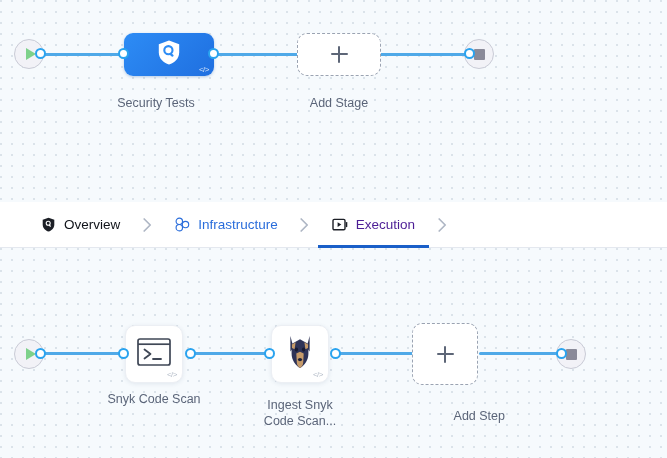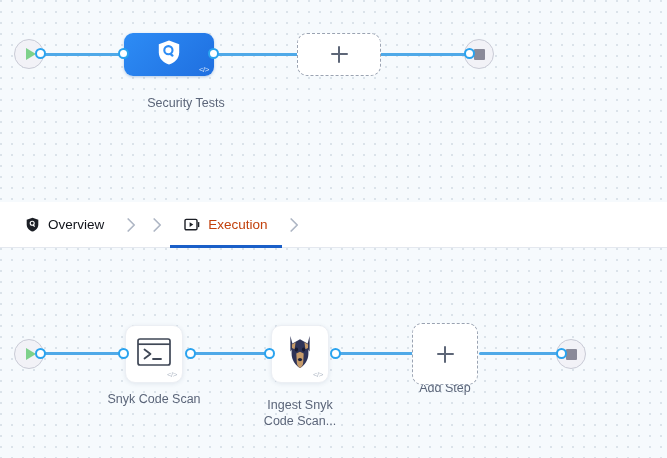--- a/index.html
+++ b/index.html
@@ -157,36 +157,36 @@
   }
 
   
   .tabbar {
     height: 46px;
     flex: 0 0 46px;
     background: #ffffff;
     border-bottom: 1px solid #e4e8ef;
     display: flex;
     align-items: stretch;
-    padding-left: 10px;
+    padding-left: 26px;
     position: relative;
     z-index: 20;
   }
   .tab {
     display: flex;
     align-items: center;
     gap: 8px;
     padding: 0 14px;
     position: relative;
     font-size: 13.5px;
     color: #10131a;
     cursor: default;
     white-space: nowrap;
   }
-  .tab.active { color: #c2410c; font-weight: 400; }
+  .tab.active { color: #4c1d95; font-weight: 400; }
   .tab.link   { color: #2a6ddb; }
   .tab .underline {
     position: absolute;
     left: 0; right: 0; bottom: -1px;
     height: 3px;
     background: #1a5fc8;
   }
   .tab-ico {
     width: 16px; height: 16px;
     display: inline-flex;
@@ -224,25 +224,26 @@
         <svg width="26" height="27" viewBox="0 0 26 27" fill="none">
           <path d="M13 1.6 L23.2 5.2 V13.2 C23.2 19.4 18.7 23.8 13 25.6 C7.3 23.8 2.8 19.4 2.8 13.2 V5.2 Z" fill="#ffffff"></path>
           <circle cx="12.4" cy="11.2" r="4.1" fill="none" stroke="#2d8cf5" stroke-width="2.1"></circle>
           <rect x="14.6" y="13.4" width="4.6" height="2.3" rx="1.15" transform="rotate(41 14.6 13.4)" fill="#2d8cf5"></rect>
         </svg>
       </span>
       <span class="code-badge">&lt;/&gt;</span>
     </div>
     <div class="port" style="left:118px; top:48px;"></div>
     <div class="port" style="left:208px; top:48px;"></div>
-    <div class="node-label" style="left:116px; top:95px; width:140px;">Security Tests</div>
+    <div class="node-label" style="left:86px; top:95px; width:140px;">Security Tests</div>
 
     <div class="add-node stage" style="left:297px; top:33px;">
       <span class="plus"></span>
     </div>
+    <div class="node-label" style="left:269px; top:95px; width:140px;">Add Stage</div>
 
     <div class="port" style="left:464px; top:48px;"></div>
     <div class="term-node" style="left:464px; top:39px;">
       <span class="stop-sq"></span>
     </div>
   </div>
 
   <div class="tabbar">
 
     <div class="tab">
@@ -255,20 +256,30 @@
       </span>
       <span>Overview</span>
     </div>
 
     <div class="chev">
       <svg width="9" height="14" viewBox="0 0 9 14">
           <path d="M1.2 1 L7.2 7 L1.2 13" fill="none" stroke="#aeb6c4" stroke-width="1.7" stroke-linecap="round" stroke-linejoin="round"></path>
         </svg>
     </div>
 
+    <div class="tab link">
+      <span class="tab-ico">
+        <svg width="15" height="15" viewBox="0 0 15 15" fill="none" stroke="#2a6ddb" stroke-width="1.15">
+          <circle cx="4.3" cy="4.3" r="3.2"></circle>
+          <circle cx="4.3" cy="10.7" r="3.2"></circle>
+          <circle cx="10.5" cy="7.5" r="3.2"></circle>
+        </svg>
+      </span>
+      <span>Infrastructure</span>
+    </div>
 
     <div class="chev">
       <svg width="9" height="14" viewBox="0 0 9 14">
           <path d="M1.2 1 L7.2 7 L1.2 13" fill="none" stroke="#aeb6c4" stroke-width="1.7" stroke-linecap="round" stroke-linejoin="round"></path>
         </svg>
     </div>
 
     <div class="tab active">
       <span class="tab-ico">
         <svg width="16" height="14" viewBox="0 0 16 14">
@@ -333,21 +344,21 @@
       <span class="code-badge-gray">&lt;/&gt;</span>
     </div>
     <div class="port" style="left:264px; top:100px;"></div>
     <div class="port" style="left:330px; top:100px;"></div>
     <div class="node-label" style="left:240px; top:149px; width:120px;">Ingest Snyk
 Code Scan...</div>
 
     <div class="add-node step" style="left:412px; top:75px;">
       <span class="plus"></span>
     </div>
-    <div class="node-label" style="left:385px; top:132px; width:120px;">Add Step</div>
+    <div class="node-label" style="left:385px; top:160px; width:120px;text-align:right;">Add Step</div>
 
     <div class="port" style="left:556px; top:100px;"></div>
     <div class="term-node" style="left:556px; top:91px;">
       <span class="stop-sq"></span>
     </div>
   </div>
 
 </div>
 
 </body></html>

